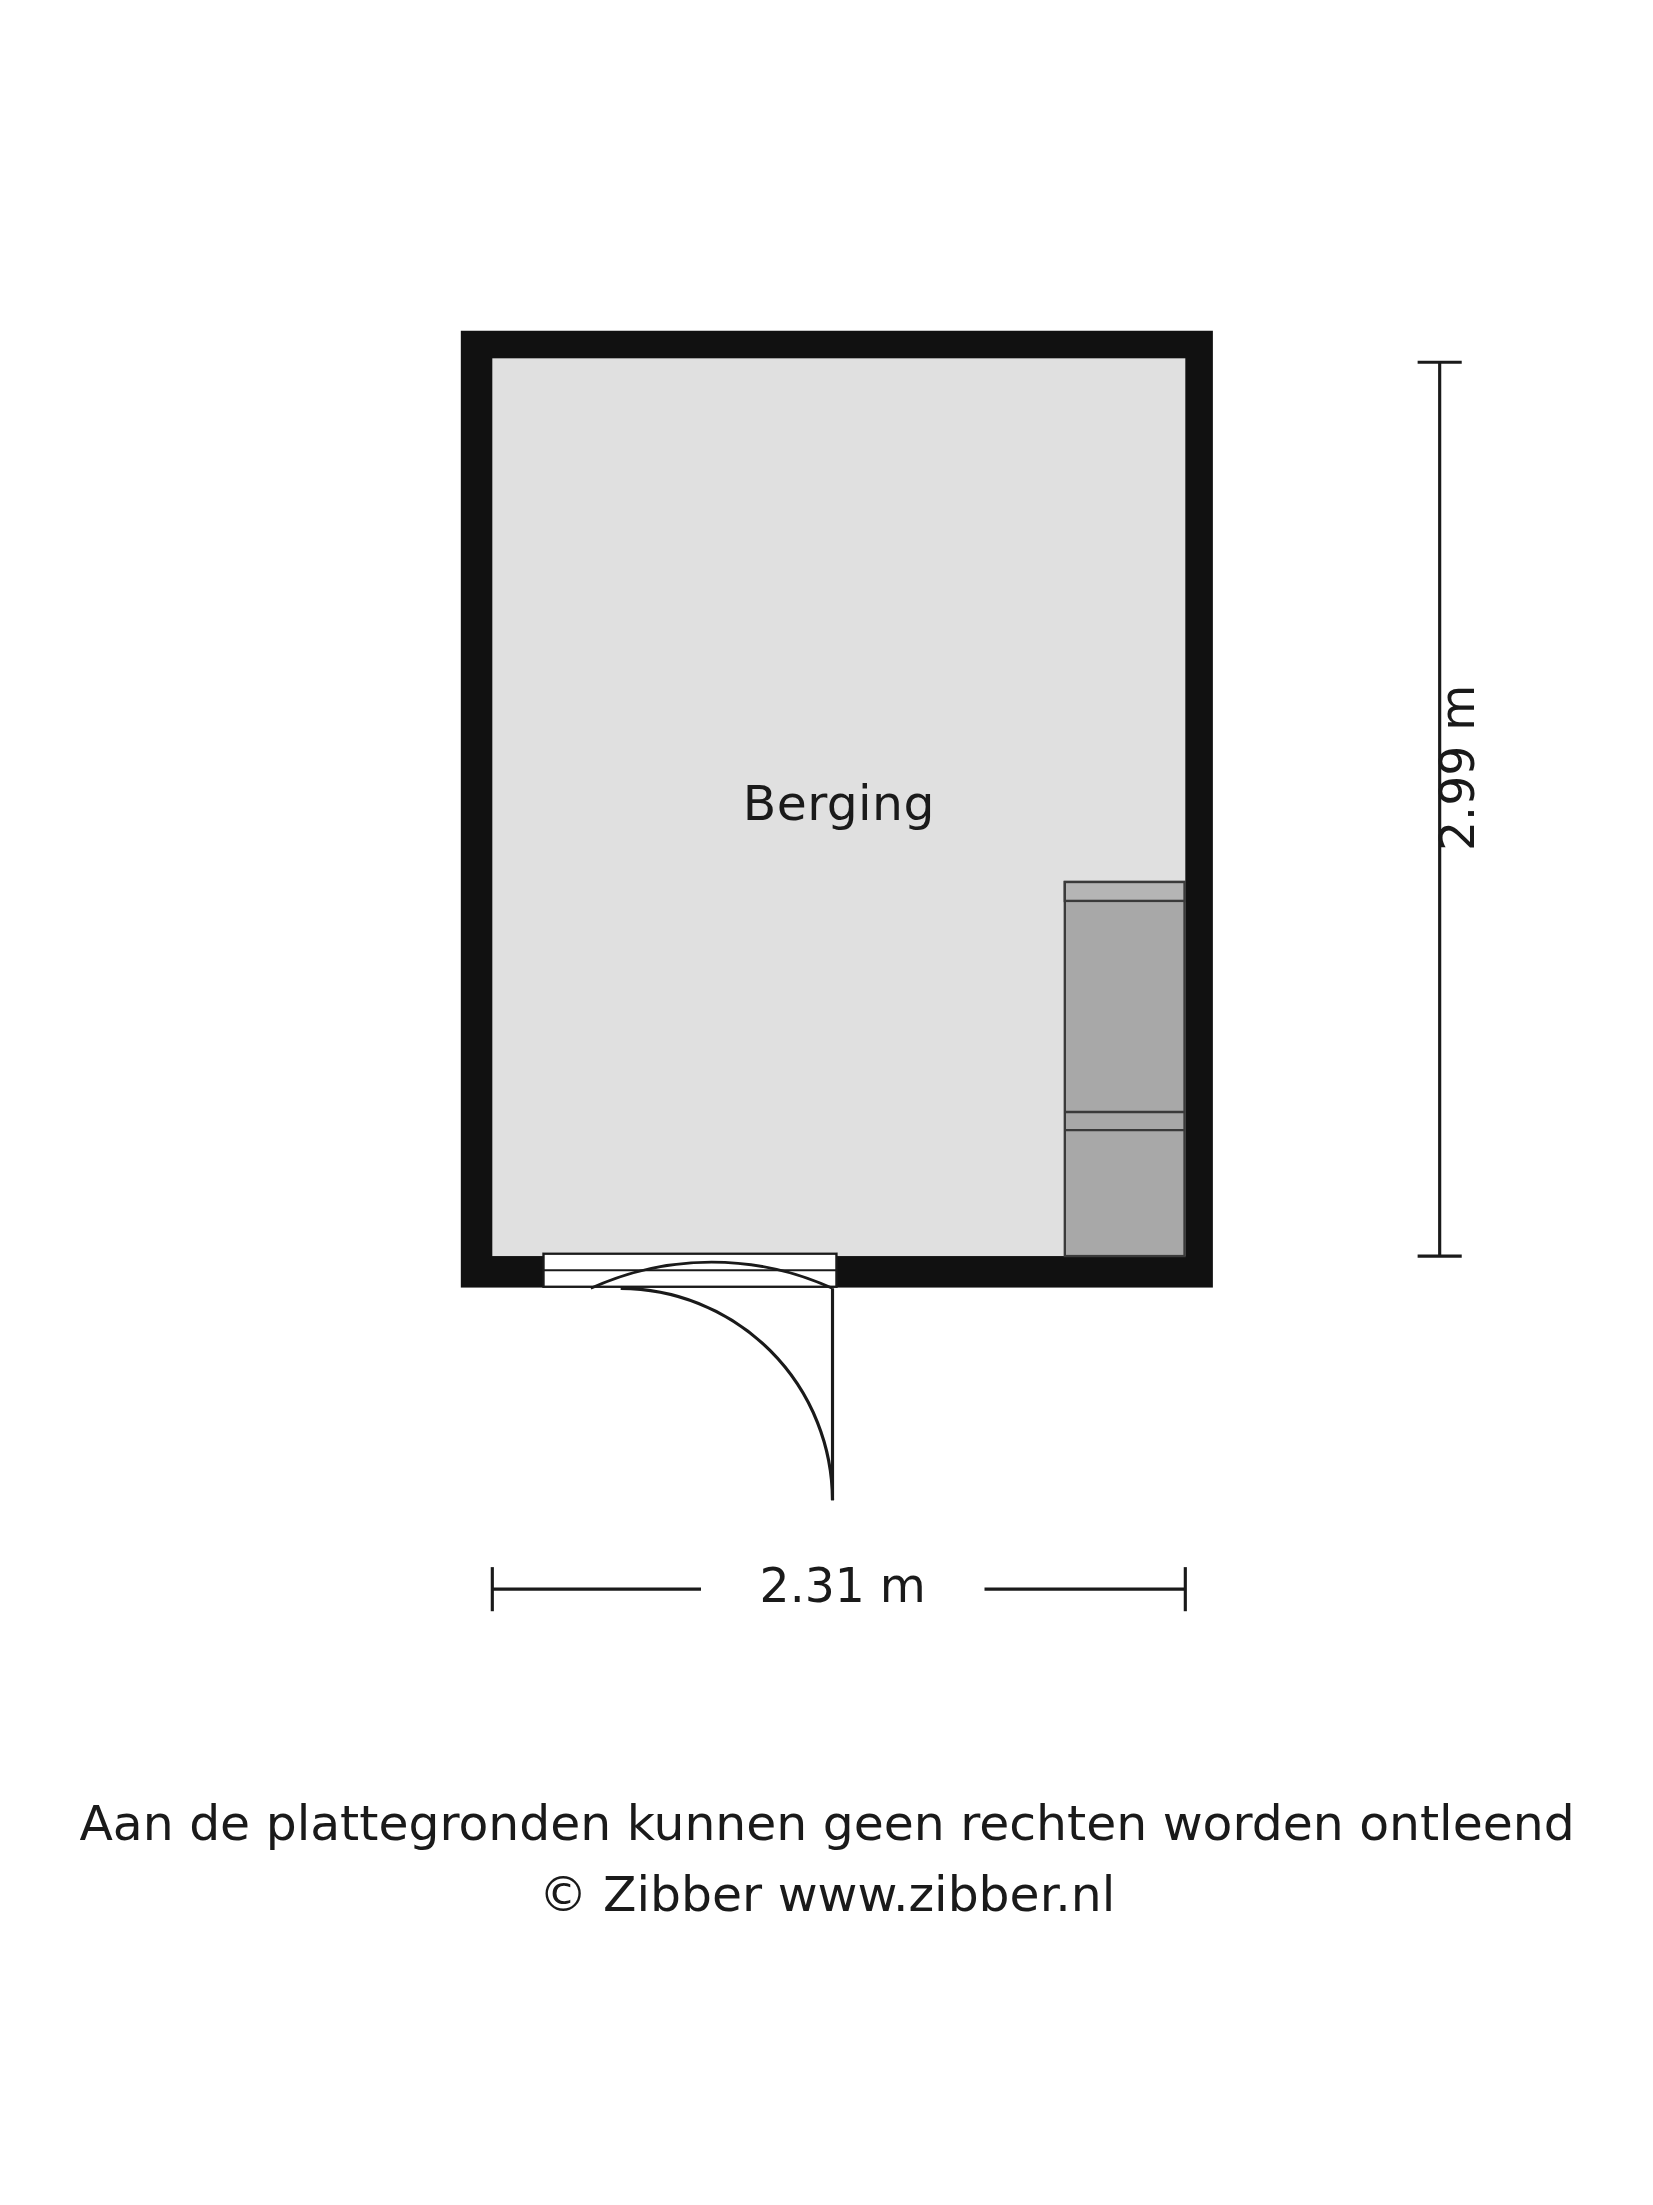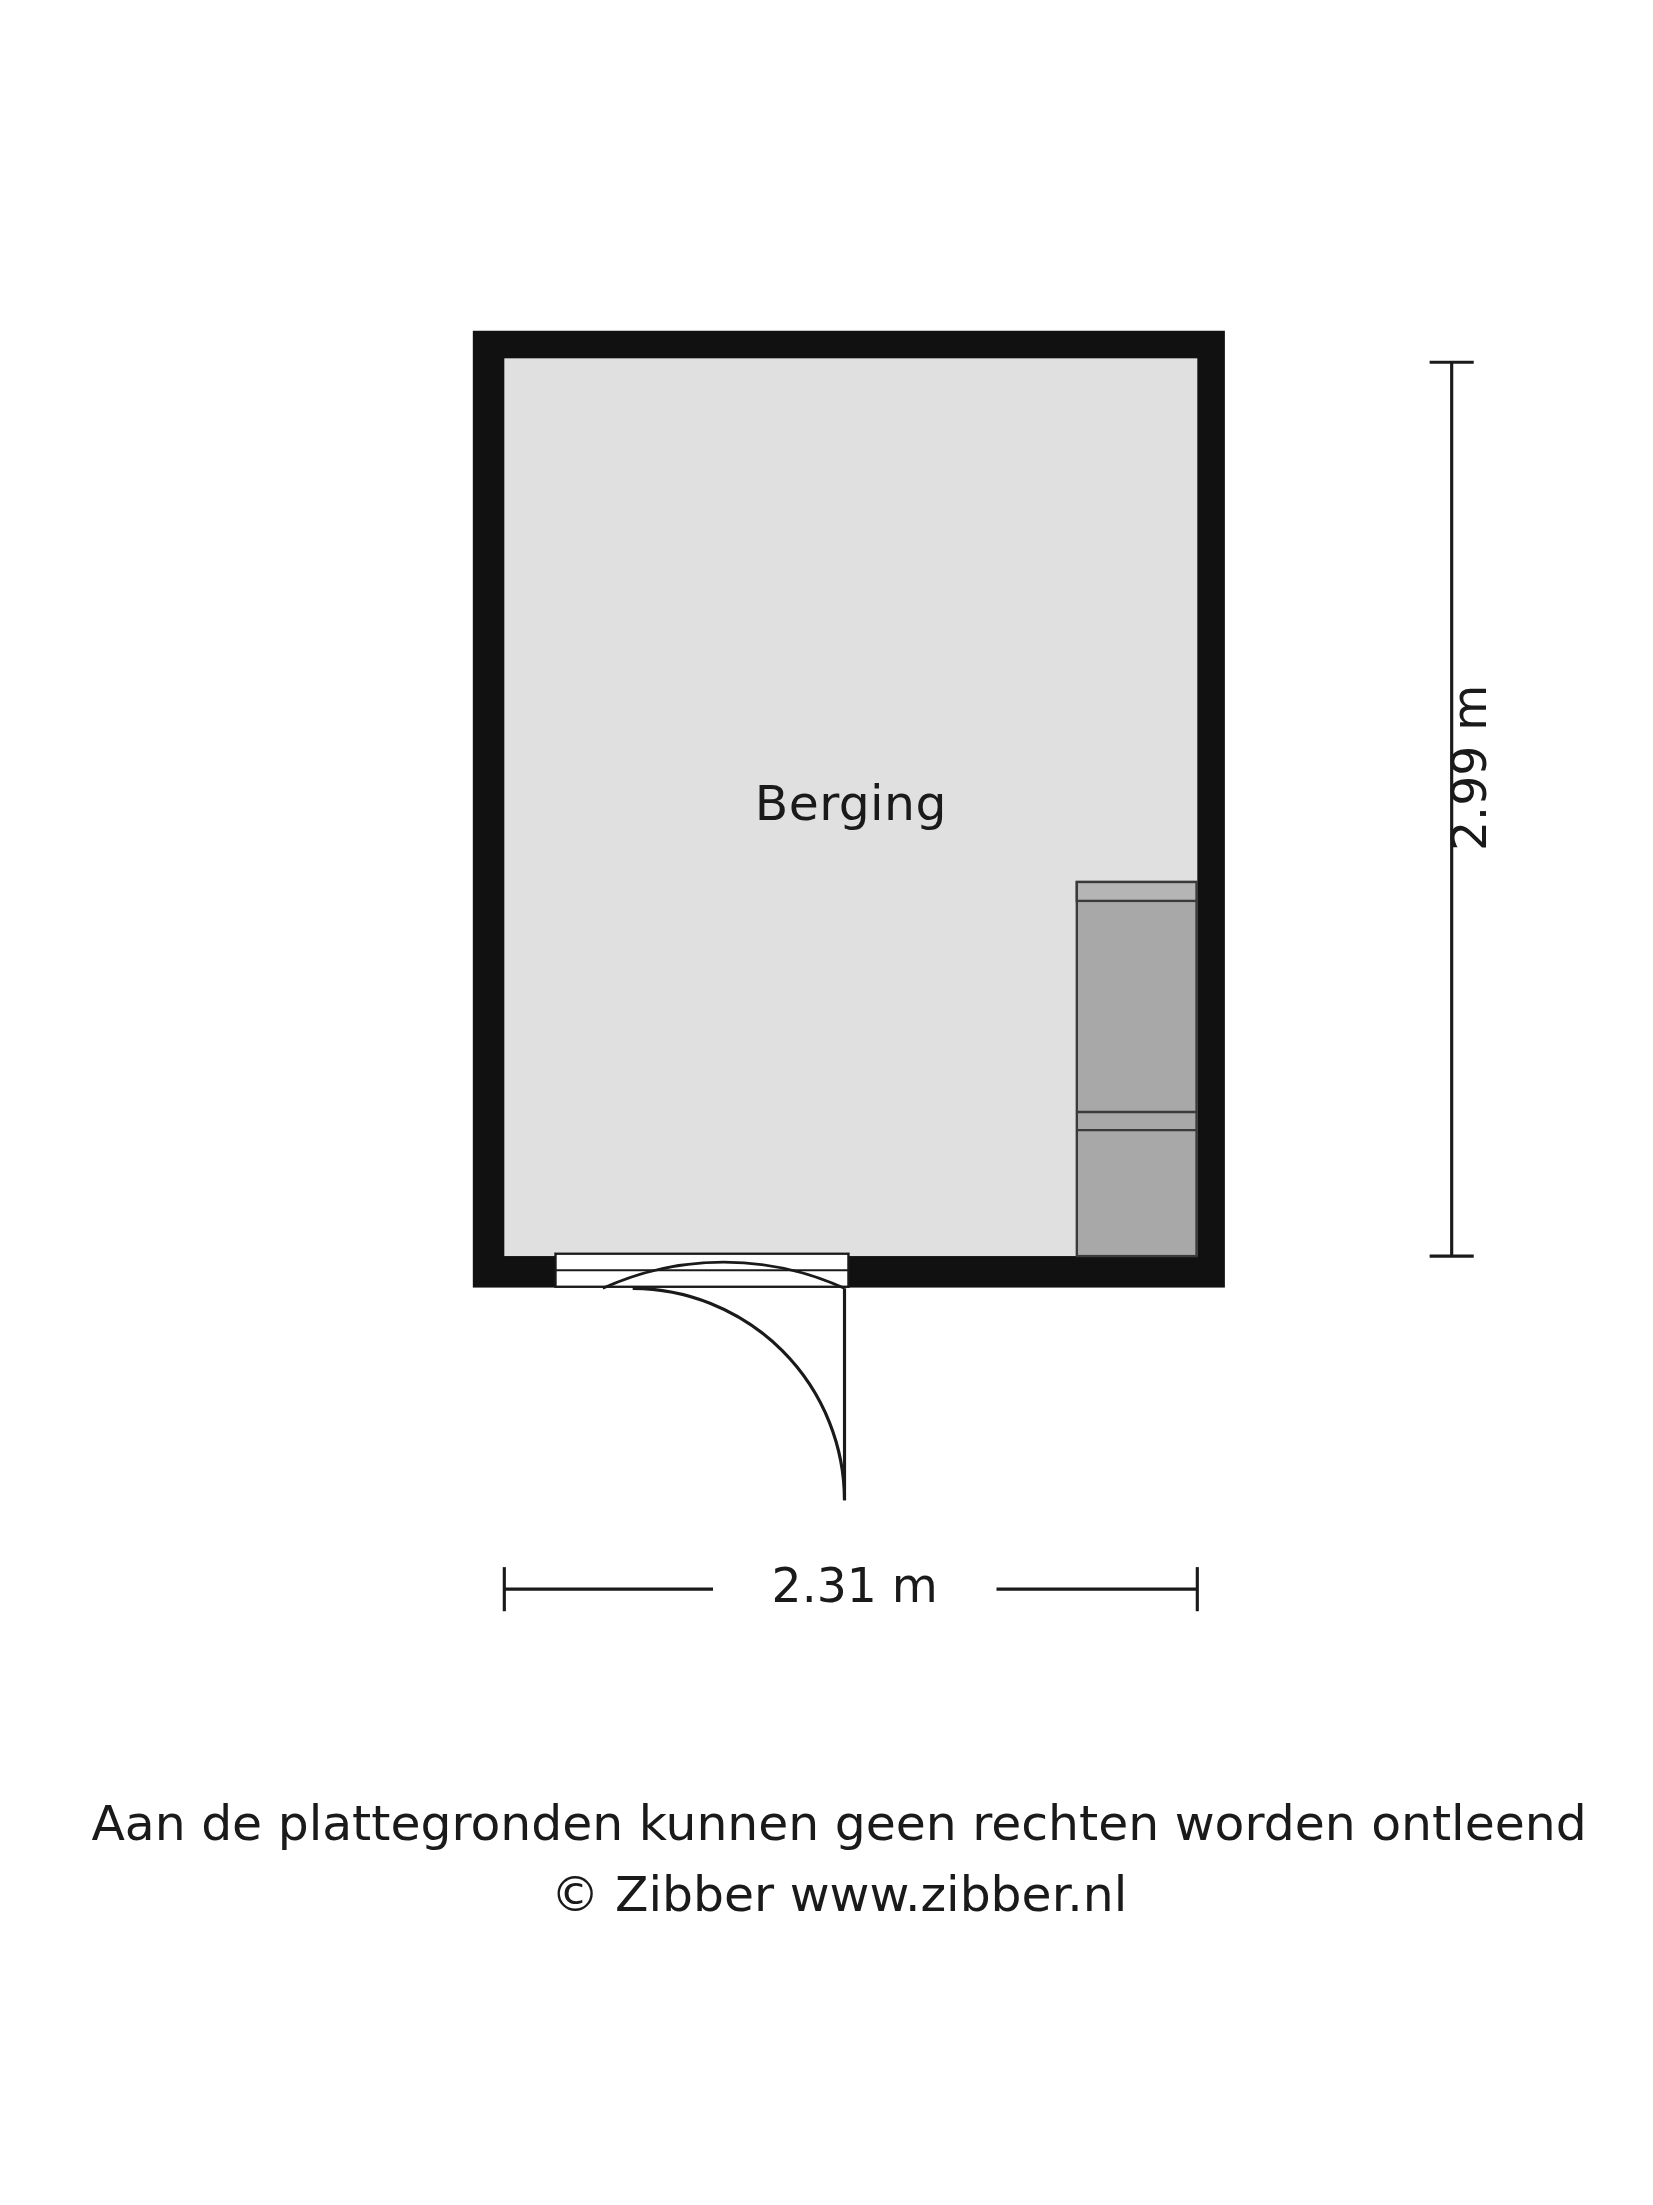--- a/index.html
+++ b/index.html
@@ -9,21 +9,21 @@
   }
   body {
     width: 1654px;
     height: 2205px;
     position: relative;
     font-family: "DejaVu Sans", "Liberation Sans", sans-serif;
     overflow: hidden;
   }
   #floorplan-stage {
     position: absolute;
-    left: 12px;
+    left: 0;
     top: 0;
     width: 1638px;
     height: 2205px;
   }
   svg.plan {
     display: block;
     width: 1654px;
     height: 2205px;
   }
   .room-label {

